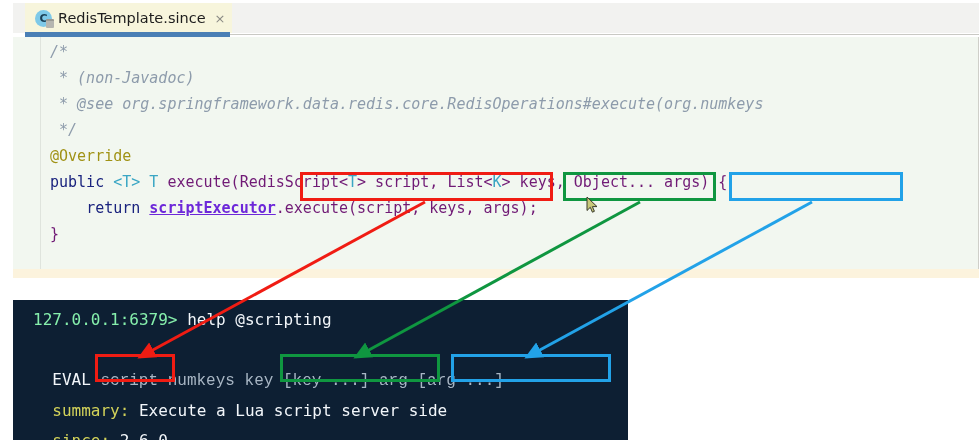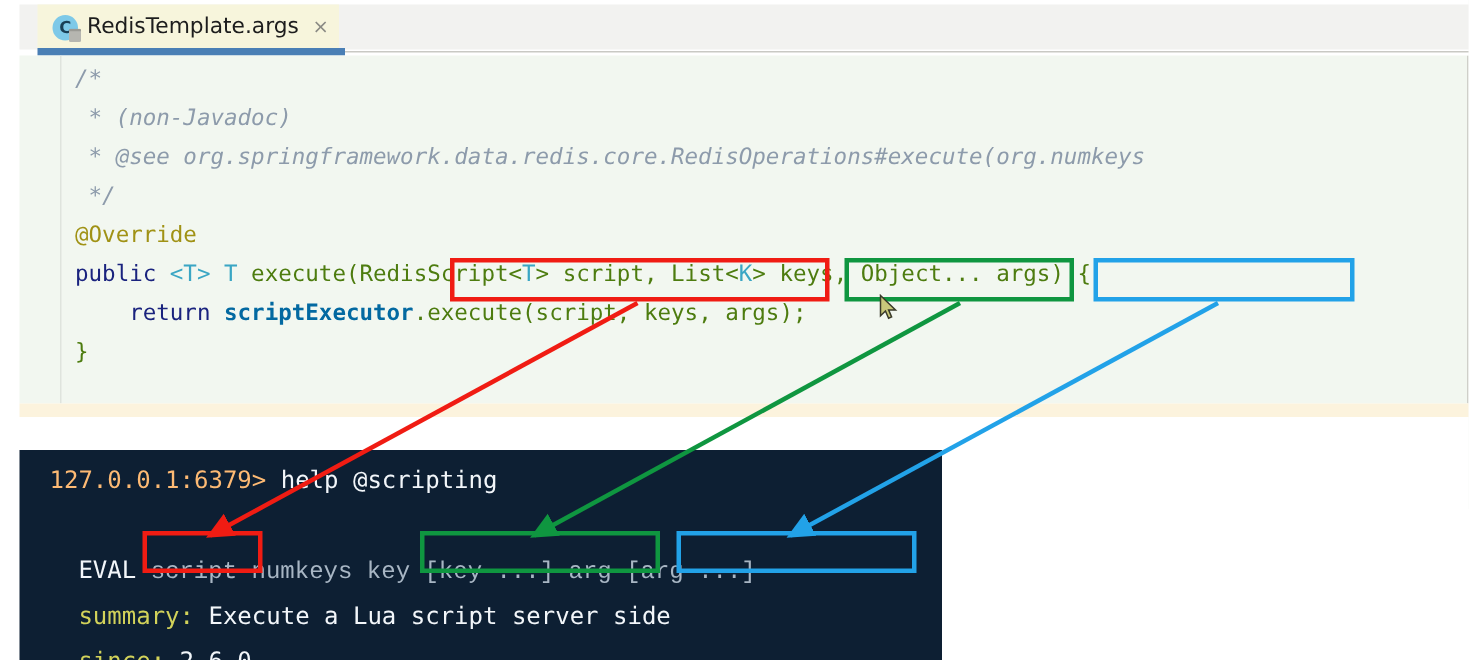--- a/index.html
+++ b/index.html
@@ -145,22 +145,22 @@
     font-family: "DejaVu Sans Mono", monospace;
     font-size: 15px;
     line-height: 26px;
     color: #2b2b2b;
     white-space: pre;
   }
   .cmt { color: #8d9bab; font-style: italic; }
   .ann { color: #a09215; }
   .kw  { color: #1a237e; font-weight: normal; }
   .gen { color: #3aa6c4; }
-  .fld { color: #0369a1; font-weight: bold; }
-  .plain { color: #4d7c0f; }
+  .fld { color: #6d28d9; font-weight: bold; text-decoration: underline; }
+  .plain { color: #701a75; }
 
   
   #terminal {
     position: absolute;
     left: 13px;
     top: 300px;
     width: 615px;
     height: 140px;
     background: #0d1f33;
     overflow: hidden;
@@ -169,21 +169,21 @@
     position: absolute;
     left: 20px;
     top: 5px;
     margin: 0;
     font-family: "DejaVu Sans Mono", monospace;
     font-size: 16px;
     line-height: 30px;
     white-space: pre;
     color: #e8eef4;
   }
-  .t-host { color: #fdba74; text-align: center; }
+  .t-host { color: #86efac; text-align: center; }
   .t-wht  { color: #f2f6fa; }
   .t-dim  { color: #a8b6c4; font-family: Liberation Mono, monospace; }
   .t-yel  { color: #d2d25a; }
 
   
   #overlay {
     position: absolute;
     left: 0; top: 0;
     width: 979px;
     height: 440px;
@@ -209,21 +209,21 @@
 <body>
 
 <div id="editor-window">
 
   <div id="tab-bar">
     <div id="editor-tab">
       <span id="tab-java-icon">
         <span class="c-glyph">C</span>
         <span class="lock-badge"></span>
       </span>
-      <span id="tab-title">RedisTemplate.args</span>
+      <span id="tab-title">RedisTemplate.since</span>
       <span id="tab-close">×</span>
     </div>
   </div>
   <div id="tab-underline"></div>
   <div id="tab-underline-ext"></div>
 
   <div id="code-area">
     <div id="code-gutter-line"></div>
     <div id="code-right-border"></div>
 

